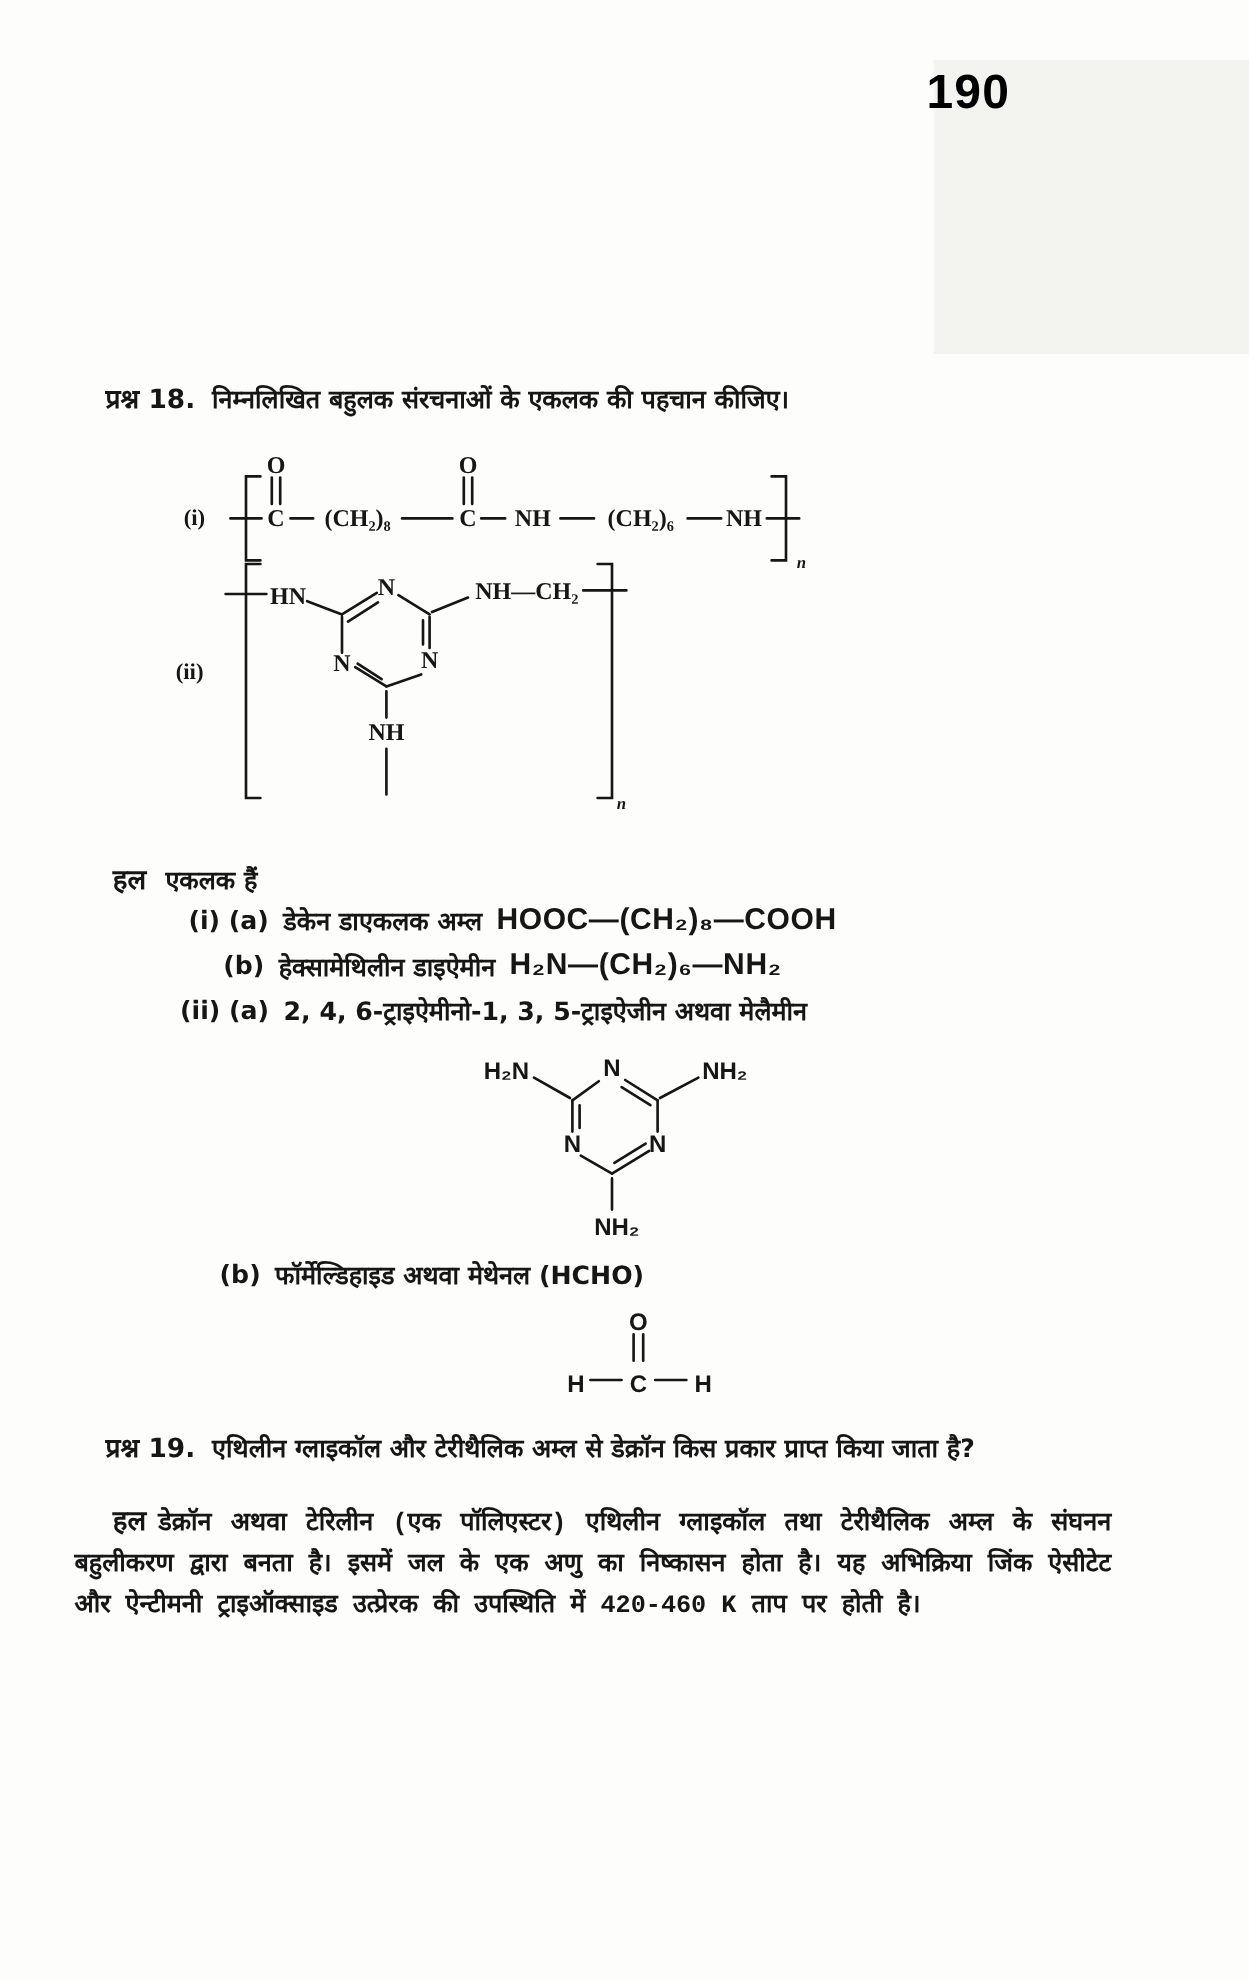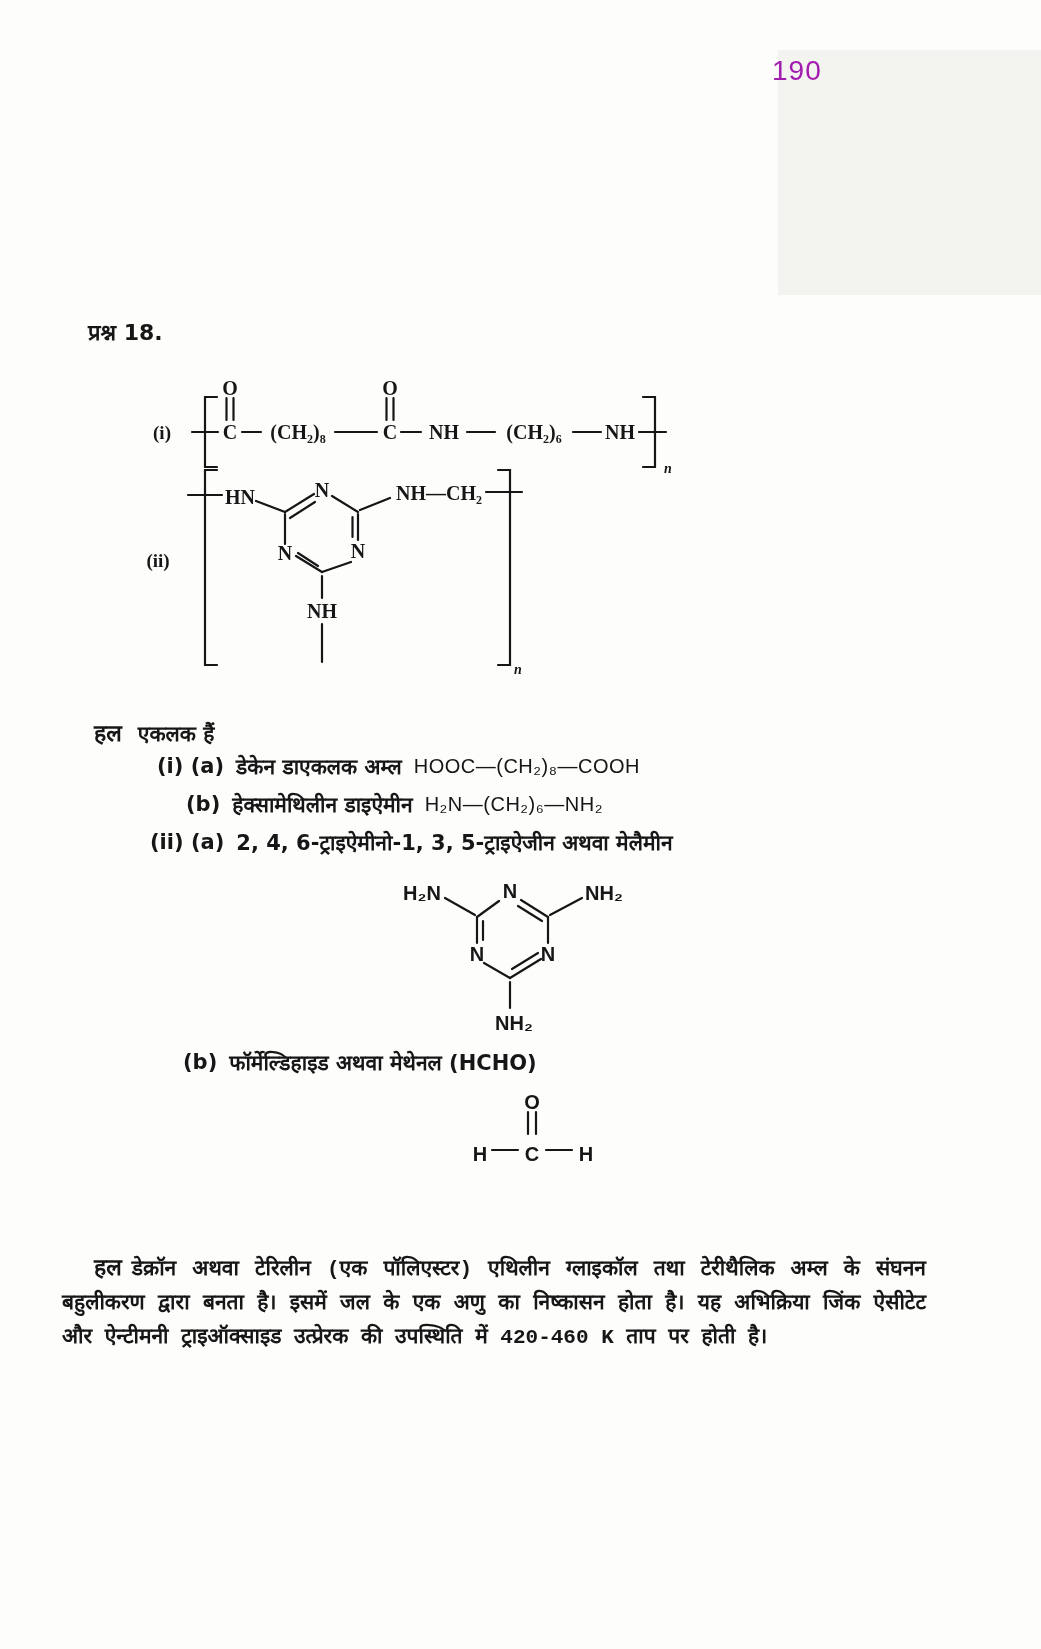--- a/index.html
+++ b/index.html
@@ -12,37 +12,37 @@
     overflow:hidden;
     color:#161616;
     font-family:"DejaVu Sans",sans-serif;
   }
   .scan-shade{
     position:absolute;left:778px;top:50px;width:263px;height:245px;
     background:#f3f3f0;
   }
   .page-number{
     position:absolute;left:772px;top:55px;
-    font-size:28px;font-weight:normal;letter-spacing:1px;
-    color:#a21caf;
+    font-size:40px;font-weight:bold;letter-spacing:1px;
+    color:#000000;
     font-family:"Liberation Sans",sans-serif;
   }
   .qrow{
     position:absolute;display:flex;align-items:baseline;gap:14px;
     font-size:21px;font-weight:700;line-height:30px;white-space:nowrap;
   }
   .qlabel{font-size:22px;font-weight:800;}
   .solrow{
     position:absolute;display:flex;align-items:center;gap:12px;
     font-size:21px;font-weight:600;white-space:nowrap;
   }
   .solrow .idx{font-weight:600;}
   .formula{
     font-family:"Liberation Sans",sans-serif;
-    font-weight:400;font-size:20px;letter-spacing:.5px;
+    font-weight:700;font-size:25px;letter-spacing:.5px;
   }
   .sol-head{
     position:absolute;display:flex;align-items:baseline;gap:16px;
     font-size:21px;font-weight:600;
   }
   .bold-head{font-size:23px;font-weight:800;margin-left:32px;}
   .para{
     position:absolute;left:62px;top:1252px;width:864px;
     font-size:21px;font-weight:600;line-height:34px;
     text-align:justify;
@@ -61,20 +61,21 @@
 <body>
 
 <div class="page">
 
   <div class="scan-shade"></div>
 
   <div class="page-number">190</div>
 
   <div class="qrow" style="left:88px;top:318px;">
     <span class="qlabel">प्रश्न 18.</span>
+    <span>निम्नलिखित बहुलक संरचनाओं के एकलक की पहचान कीजिए।</span>
   </div>
 
   <svg class="chem-serif" style="left:150px;top:372px;" width="530" height="108" viewBox="0 0 530 108">
     <text class="idx-label" x="12" y="60" text-anchor="middle" dominant-baseline="central">(i)</text>
     <path d="M67 25 H55 V95 H67"></path>
     <path d="M493 25 H505 V95 H493"></path>
     <path d="M42 60 H68 M92 60 H111 M185 60 H227 M251 60 H271 M317 60 H345 M423 60 H451 M489 60 H516"></path>
     <path d="M76.5 26 V48 M83.5 26 V48 M236.5 26 V48 M243.5 26 V48"></path>
     <text x="80" y="16" text-anchor="middle" dominant-baseline="central">O</text>
     <text x="80" y="60" text-anchor="middle" dominant-baseline="central">C</text>
@@ -140,18 +141,22 @@
 
   <svg class="chem-sans" style="left:440px;top:1088px;" width="190" height="82" viewBox="0 0 190 82">
     <path d="M52 62 H78 M106 62 H132"></path>
     <path d="M88 24 V46 M96 24 V46"></path>
     <text x="92" y="14" text-anchor="middle" dominant-baseline="central">O</text>
     <text x="92" y="66" text-anchor="middle" dominant-baseline="central">C</text>
     <text x="40" y="66" text-anchor="middle" dominant-baseline="central">H</text>
     <text x="146" y="66" text-anchor="middle" dominant-baseline="central">H</text>
   </svg>
 
+  <div class="qrow" style="left:88px;top:1192px;">
+    <span class="qlabel">प्रश्न 19.</span>
+    <span>एथिलीन ग्लाइकॉल और टेरीथैलिक अम्ल से डेक्रॉन किस प्रकार प्राप्त किया जाता है?</span>
+  </div>
 
   <div class="para">
     <span class="bold-head">हल</span><span>डेक्रॉन अथवा टेरिलीन (एक पॉलिएस्टर) एथिलीन ग्लाइकॉल तथा टेरीथैलिक अम्ल के संघनन बहुलीकरण द्वारा बनता है। इसमें जल के एक अणु का निष्कासन होता है। यह अभिक्रिया जिंक ऐसीटेट और ऐन्टीमनी ट्राइऑक्साइड उत्प्रेरक की उपस्थिति में 420-460 K ताप पर होती है।</span>
   </div>
 
 </div>
 
 </body></html>

